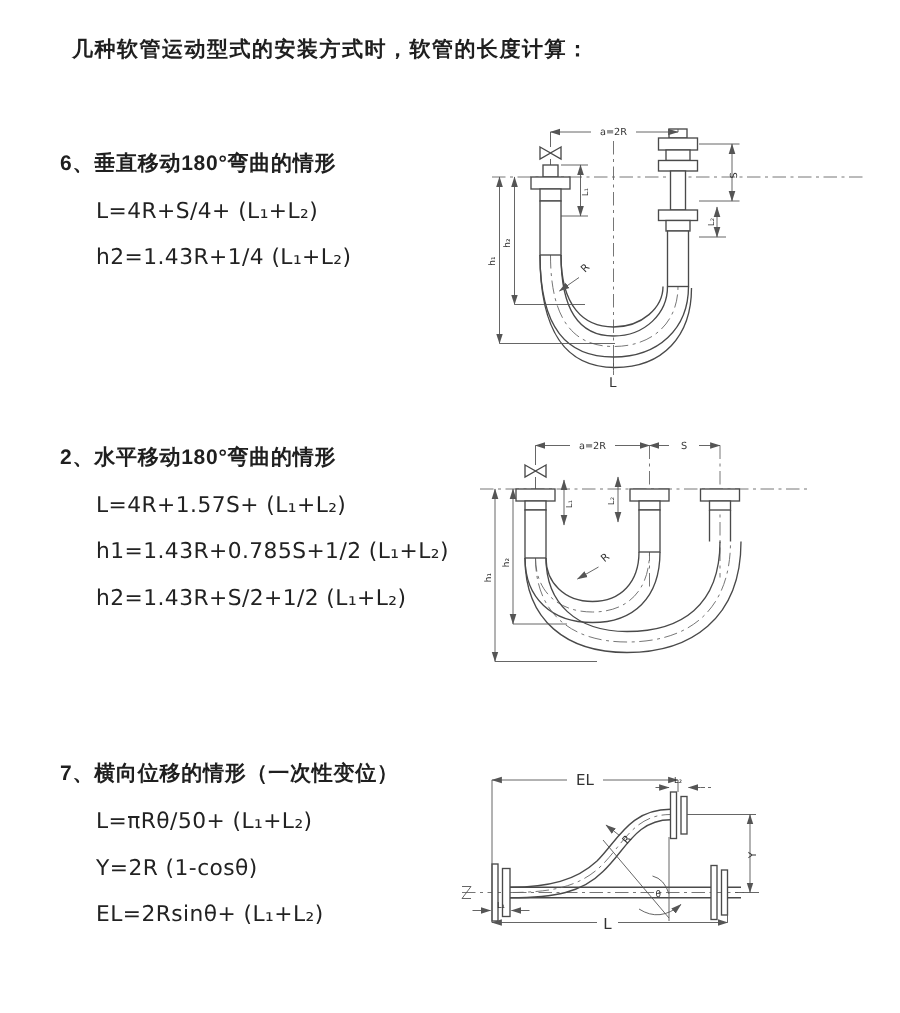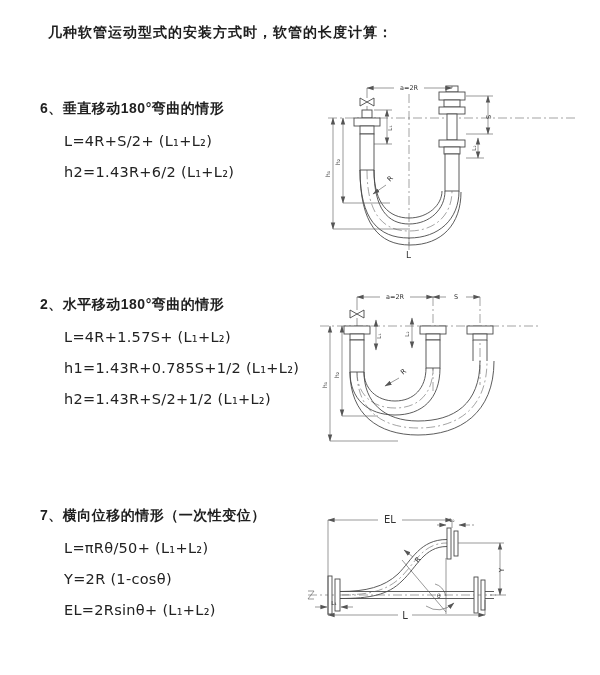--- a/index.html
+++ b/index.html
@@ -35,22 +35,22 @@
   .valve{fill:none;stroke:#4a4a4a;stroke-width:0.9;}
 </style>
 </head>
 <body>
 
 <div class="page-title">几种软管运动型式的安装方式时，软管的长度计算：</div>
 
 <div class="section" id="section-1">
   <div class="section-heading">6、垂直移动180°弯曲的情形</div>
   <ul class="formula-list">
-    <li class="formula">L=4R+S/2+ (L₁+L₂)</li>
-    <li class="formula">h2=1.43R+6/2 (L₁+L₂)</li>
+    <li class="formula">L=4R+S/4+ (L₁+L₂)</li>
+    <li class="formula">h2=1.43R+1/4 (L₁+L₂)</li>
   </ul>
 </div>
 
 <div class="section" id="section-2">
   <div class="section-heading">2、水平移动180°弯曲的情形</div>
   <ul class="formula-list">
     <li class="formula">L=4R+1.57S+ (L₁+L₂)</li>
     <li class="formula">h1=1.43R+0.785S+1/2 (L₁+L₂)</li>
     <li class="formula">h2=1.43R+S/2+1/2 (L₁+L₂)</li>
   </ul>

